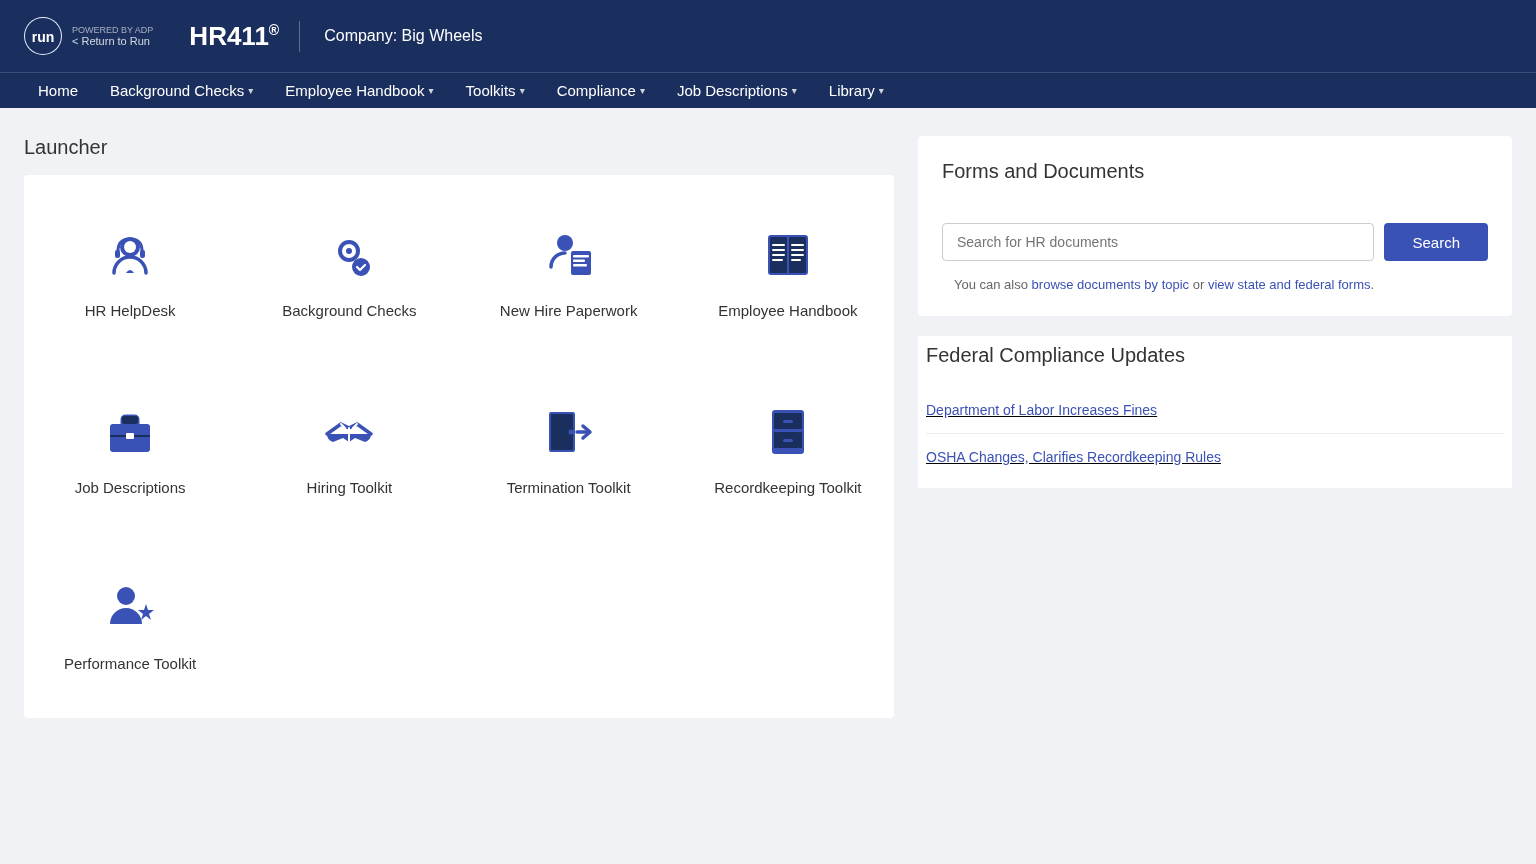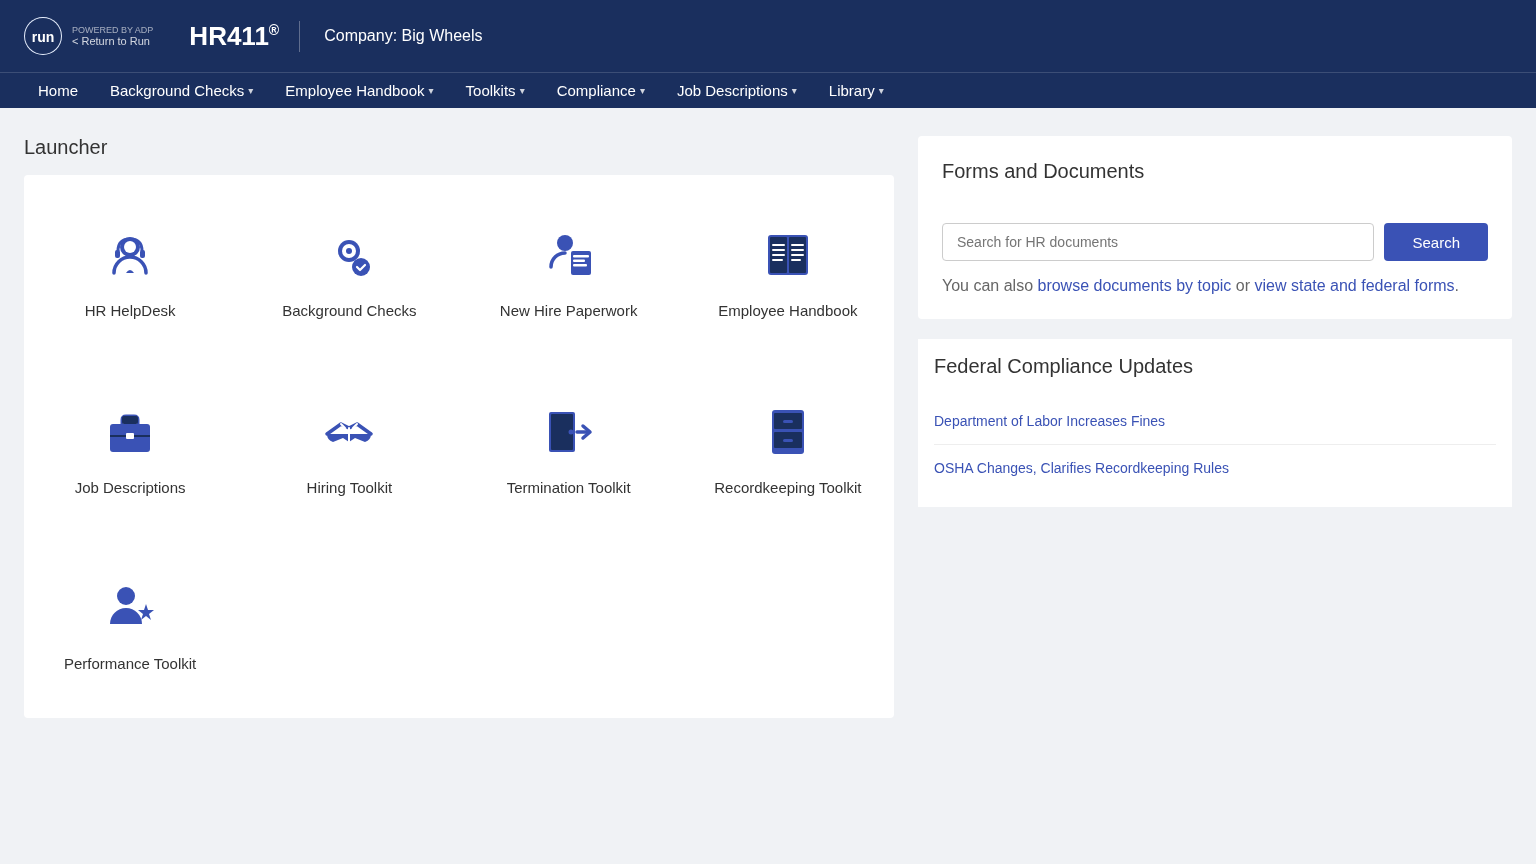--- a/index.html
+++ b/index.html
@@ -175,43 +175,45 @@
       background: #3a52b5;
       color: white;
       border: none;
       border-radius: 4px;
       padding: 10px 28px;
       font-size: 15px;
       cursor: pointer;
       white-space: nowrap;
     }
     .forms-helper {
-      font-size: 16px;
+      font-size: 13px;
       color: #666;
+      margin-left: 12px;
     }
     .forms-helper a {
       color: #3a52b5;
       text-decoration: none;
     }
 
     
     .compliance-section {
       background: white;
       border-radius: 0;
-      padding: 16px;
+      padding: 8px;
     }
     .compliance-title {
       font-size: 20px;
       color: #333;
       margin-bottom: 20px;
       font-weight: normal;
     }
     .compliance-item {
       padding: 14px 0;
       border-bottom: 1px solid #eee;
+      text-decoration: underline;
     }
     .compliance-item:last-child { border-bottom: none; }
     .compliance-link {
       font-size: 14px;
       color: #3a52b5;
       text-decoration: none;
       cursor: pointer;
     }
   </style>
 </head>

